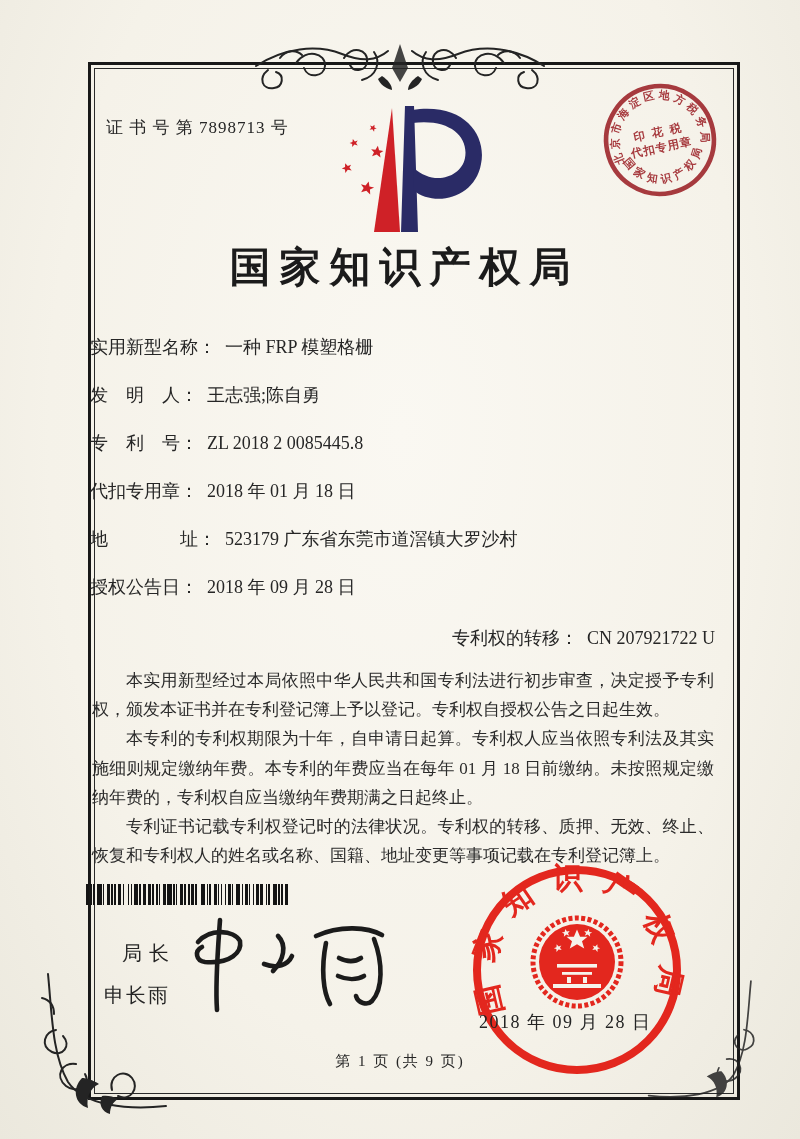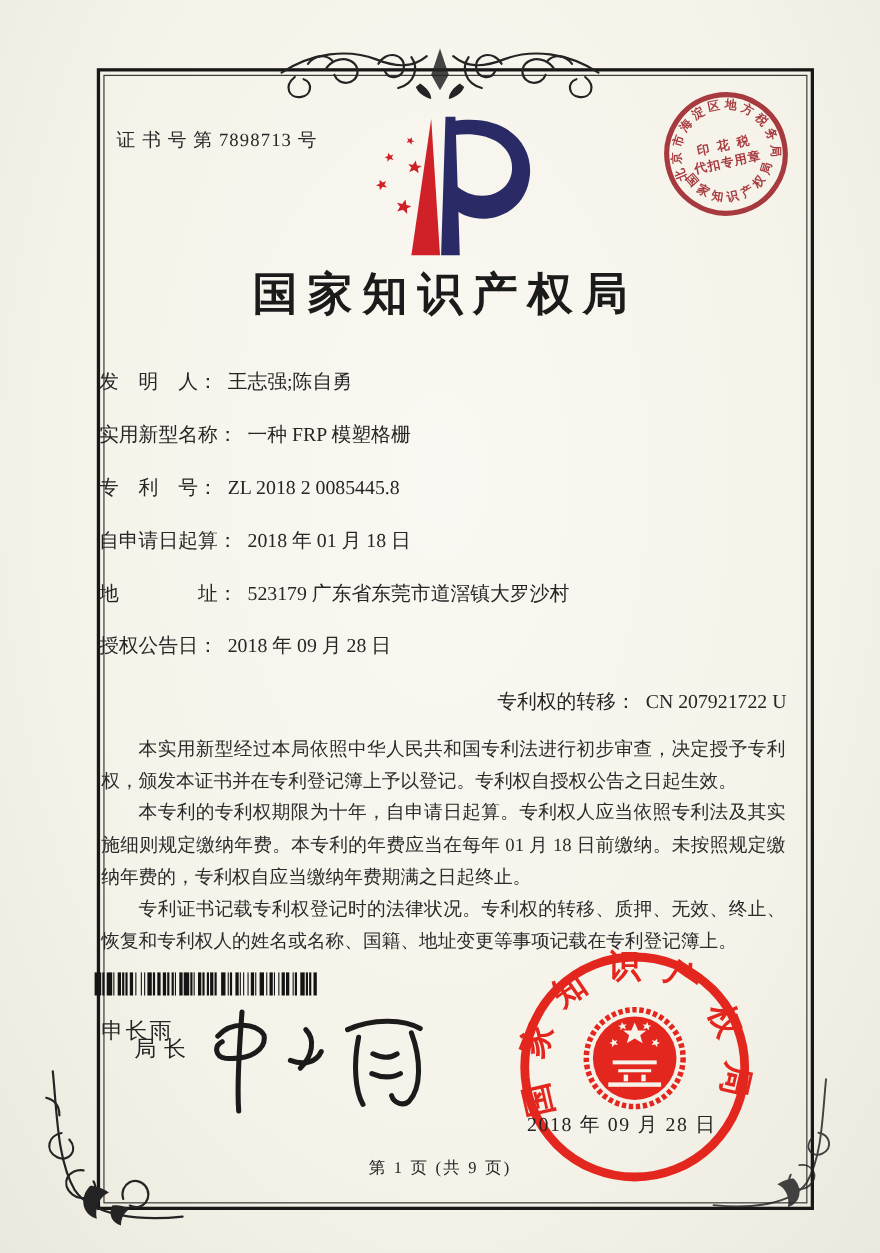--- a/index.html
+++ b/index.html
@@ -27,21 +27,21 @@
   .fields{position:absolute; left:90px; top:338px; width:620px; font-size:18px;}
   .field-row{margin-bottom:30px; line-height:18px; white-space:nowrap;}
   .f-value{margin-left:9px;}
   .grant{position:absolute; left:362px; top:288px; white-space:nowrap;}
   .paragraphs{position:absolute; left:92px; top:666px; width:622px; font-size:17px;
               line-height:1.72; text-align:justify; color:#2b2b2b;}
   .paragraphs p{text-indent:2em;}
   .barcode{position:absolute; left:86px; top:884px; height:21px; display:flex;}
   .barcode span{background:#141414; display:block; height:100%;}
   .signer-title{position:absolute; left:92px; top:940px; font-size:20px; letter-spacing:7px;padding-left:30px;}
-  .signer-name{position:absolute; left:92px; top:924px; font-size:20px; letter-spacing:2px;}
+  .signer-name{position:absolute; left:92px; top:982px; font-size:20px; letter-spacing:2px;padding-left:12px;}
   .signature{position:absolute; left:180px; top:908px;}
   .seal{position:absolute; left:463px; top:856px; opacity:.93;}
   .seal .red{stroke:var(--seal-red);}
   .seal .redfill{fill:var(--seal-red);}
   .seal .cut{fill:var(--paper);}
   .seal-arc{fill:var(--seal-red); font-size:30px; font-weight:bold; letter-spacing:19px;
             font-family:"Liberation Serif",serif;}
   .seal-date{position:absolute; left:479px; top:1010px; font-size:18px; letter-spacing:1.5px; color:#242424;}
   .footer{position:absolute; top:1052px; left:0; width:100%; text-align:center; font-size:15px; letter-spacing:2px;}
   .orn{stroke:#242424; fill:none; stroke-width:2; stroke-linecap:round;}
@@ -117,30 +117,30 @@
     <text x="56" y="67" text-anchor="middle" font-size="11" letter-spacing="1">代扣专用章</text>
     <text font-size="10.5" letter-spacing="4">
       <textPath href="#taxBot" startOffset="50%" text-anchor="middle">国家知识产权局</textPath>
     </text>
   </svg>
 
   <div class="title">国家知识产权局</div>
 
   <div class="fields">
     <div class="field-row">
+      <span class="f-label">实用新型名称：</span><span class="f-value">一种 FRP 模塑格栅</span>
+    </div>
+    <div class="field-row">
       <span class="f-label">发　明　人：</span><span class="f-value">王志强;陈自勇</span>
     </div>
     <div class="field-row">
-      <span class="f-label">实用新型名称：</span><span class="f-value">一种 FRP 模塑格栅</span>
-    </div>
-    <div class="field-row">
       <span class="f-label">专　利　号：</span><span class="f-value">ZL 2018 2 0085445.8</span>
     </div>
     <div class="field-row">
-      <span class="f-label">自申请日起算：</span><span class="f-value">2018 年 01 月 18 日</span>
+      <span class="f-label">代扣专用章：</span><span class="f-value">2018 年 01 月 18 日</span>
     </div>
     <div class="field-row">
       <span class="f-label">地　　　　址：</span><span class="f-value">523179 广东省东莞市道滘镇大罗沙村</span>
     </div>
     <div class="field-row">
       <span class="f-label">授权公告日：</span><span class="f-value">2018 年 09 月 28 日</span>
     </div>
     <div class="grant">
       <span>专利权的转移：</span><span class="f-value">CN 207921722 U</span>
     </div>

